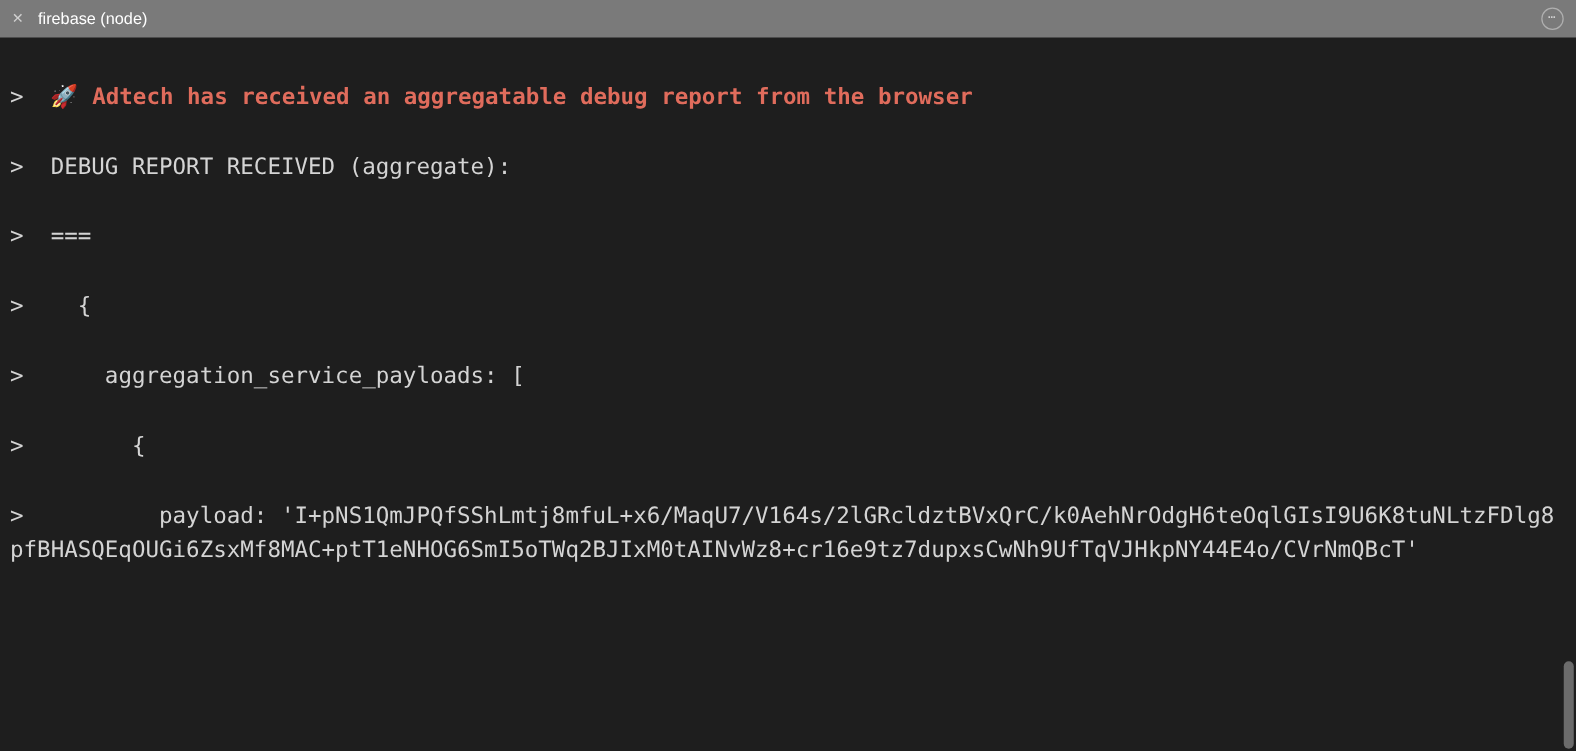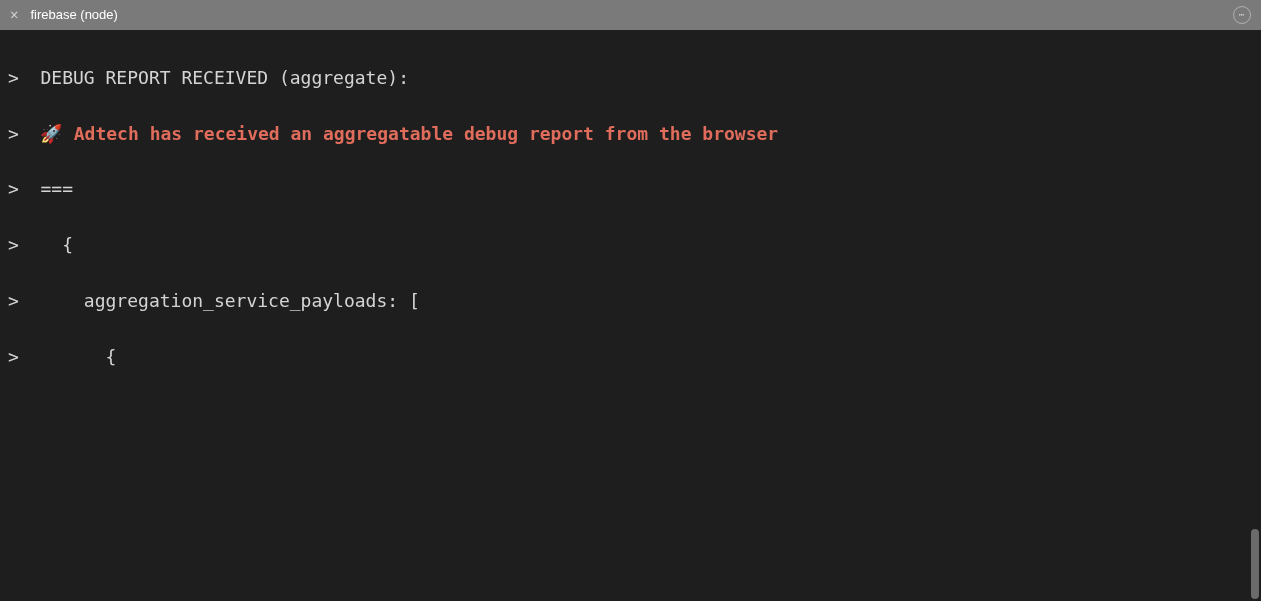--- a/index.html
+++ b/index.html
@@ -98,26 +98,27 @@
 </head>
 <body>
 
 <div class="tab-bar">
   <span class="close-icon">✕</span>
   <span class="tab-title">firebase (node)</span>
   <span class="more-icon">⋯</span>
 </div>
 
 <div class="terminal">
+<span class="line"><span class="prompt">&gt;  </span><span class="headline">🚀</span><span class="headline"> Adtech has received an aggregatable debug report from the browser</span></span>
 <span class="line"><span class="prompt">&gt;  </span><span class="normal">DEBUG REPORT RECEIVED (aggregate):</span></span>
-<span class="line"><span class="prompt">&gt;  </span><span class="headline">🚀</span><span class="headline"> Adtech has received an aggregatable debug report from the browser</span></span>
 <span class="line"><span class="prompt">&gt;  </span><span class="normal">===</span></span>
 <span class="line"><span class="prompt">&gt;  </span><span class="normal">  {</span></span>
 <span class="line"><span class="prompt">&gt;  </span><span class="normal">    aggregation_service_payloads: [</span></span>
 <span class="line"><span class="prompt">&gt;  </span><span class="normal">      {</span></span>
+<span class="line"><span class="prompt">&gt;  </span><span class="normal">        payload: 'I+pNS1QmJPQfSShLmtj8mfuL+x6/MaqU7/V164s/2lGRcldztBVxQrC/k0AehNrOdgH6teOqlGIsI9U6K8tuNLtzFDlg8pfBHASQEqOUGi6ZsxMf8MAC+ptT1eNHOG6SmI5oTWq2BJIxM0tAINvWz8+cr16e9tz7dupxsCwNh9UfTqVJHkpNY44E4o/CVrNmQBcT'</span></span>
 
 
 
 
 
 </div>
 
 <div class="scrollbar"></div>
 
 </body></html>

